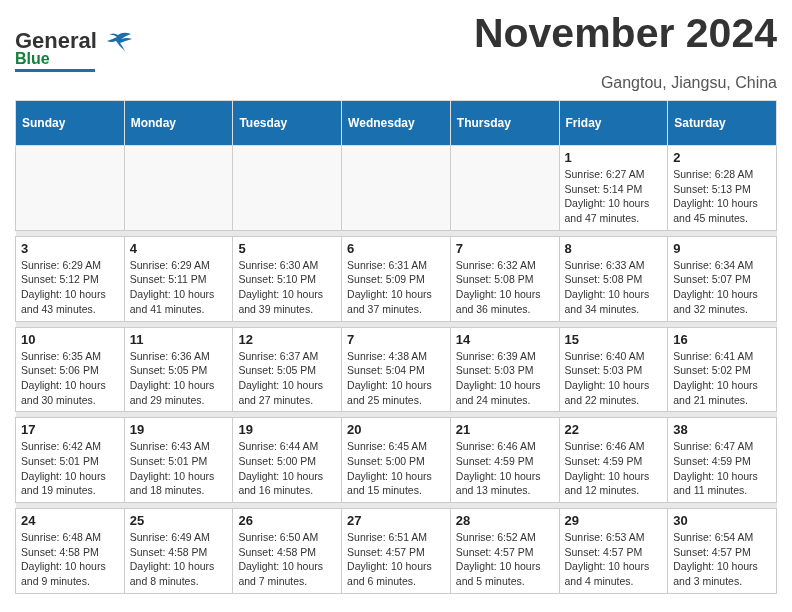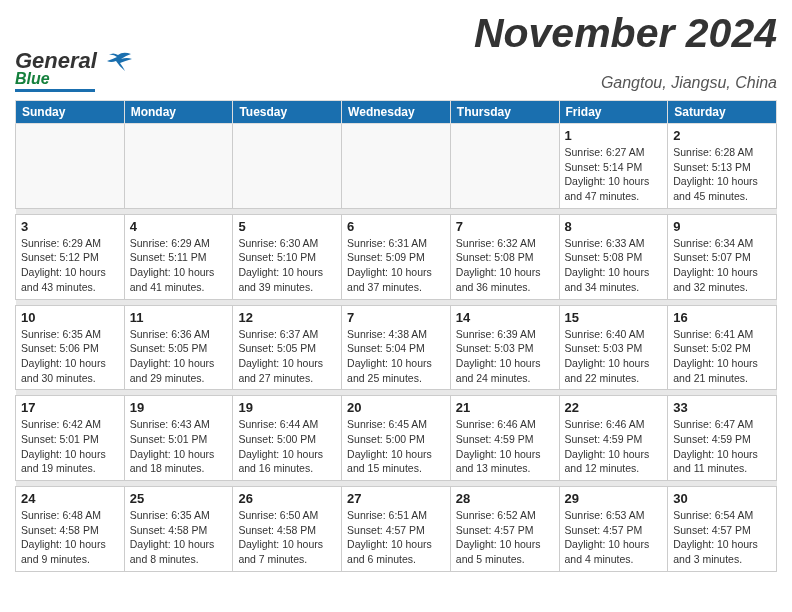--- a/index.html
+++ b/index.html
@@ -6,23 +6,22 @@
     body {
       font-family: Arial, sans-serif;
       background: #fff;
       width: 792px;
       min-height: 612px;
       padding: 10px 15px;
     }
     .header-area {
       display: flex;
       justify-content: space-between;
-      align-items: flex-end;
+      align-items: center;
       margin-bottom: 8px;
-      font-style: italic;
     }
     .logo {
       display: flex;
       flex-direction: column;
       align-items: flex-start;
     }
     .title-area {
       text-align: right;
     }
     .month-title {
@@ -36,21 +35,21 @@
       margin-top: 17px;
     }
     .calendar {
       width: 100%;
       border-collapse: collapse;
       font-size: 11px;
     }
     .calendar th {
       background: #1a6faf;
       color: #fff;
-      padding: 4px 6px;
+      padding: 15px 6px;
       text-align: left;
       font-size: 12px;
       border: 1px solid #ddd;
     }
     .calendar td {
       border: 1px solid #ccc;
       vertical-align: top;
       padding: 4px 5px;
       width: calc(100% / 7);
       height: 80px;
@@ -260,39 +259,39 @@
 Sunset: 4:59 PM
 Daylight: 10 hours and 13 minutes.</div>
         </td>
         <td>
           <span class="day-num">22</span>
           <div class="day-info">Sunrise: 6:46 AM
 Sunset: 4:59 PM
 Daylight: 10 hours and 12 minutes.</div>
         </td>
         <td>
-          <span class="day-num">33</span>
+          <span class="day-num">38</span>
           <div class="day-info">Sunrise: 6:47 AM
 Sunset: 4:59 PM
 Daylight: 10 hours and 11 minutes.</div>
         </td>
       </tr>
       <tr class="row-separator">
         <td colspan="7"></td>
       </tr>
       <tr>
         <td>
           <span class="day-num">24</span>
           <div class="day-info">Sunrise: 6:48 AM
 Sunset: 4:58 PM
 Daylight: 10 hours and 9 minutes.</div>
         </td>
         <td>
           <span class="day-num">25</span>
-          <div class="day-info">Sunrise: 6:35 AM
+          <div class="day-info">Sunrise: 6:49 AM
 Sunset: 4:58 PM
 Daylight: 10 hours and 8 minutes.</div>
         </td>
         <td>
           <span class="day-num">26</span>
           <div class="day-info">Sunrise: 6:50 AM
 Sunset: 4:58 PM
 Daylight: 10 hours and 7 minutes.</div>
         </td>
         <td>

